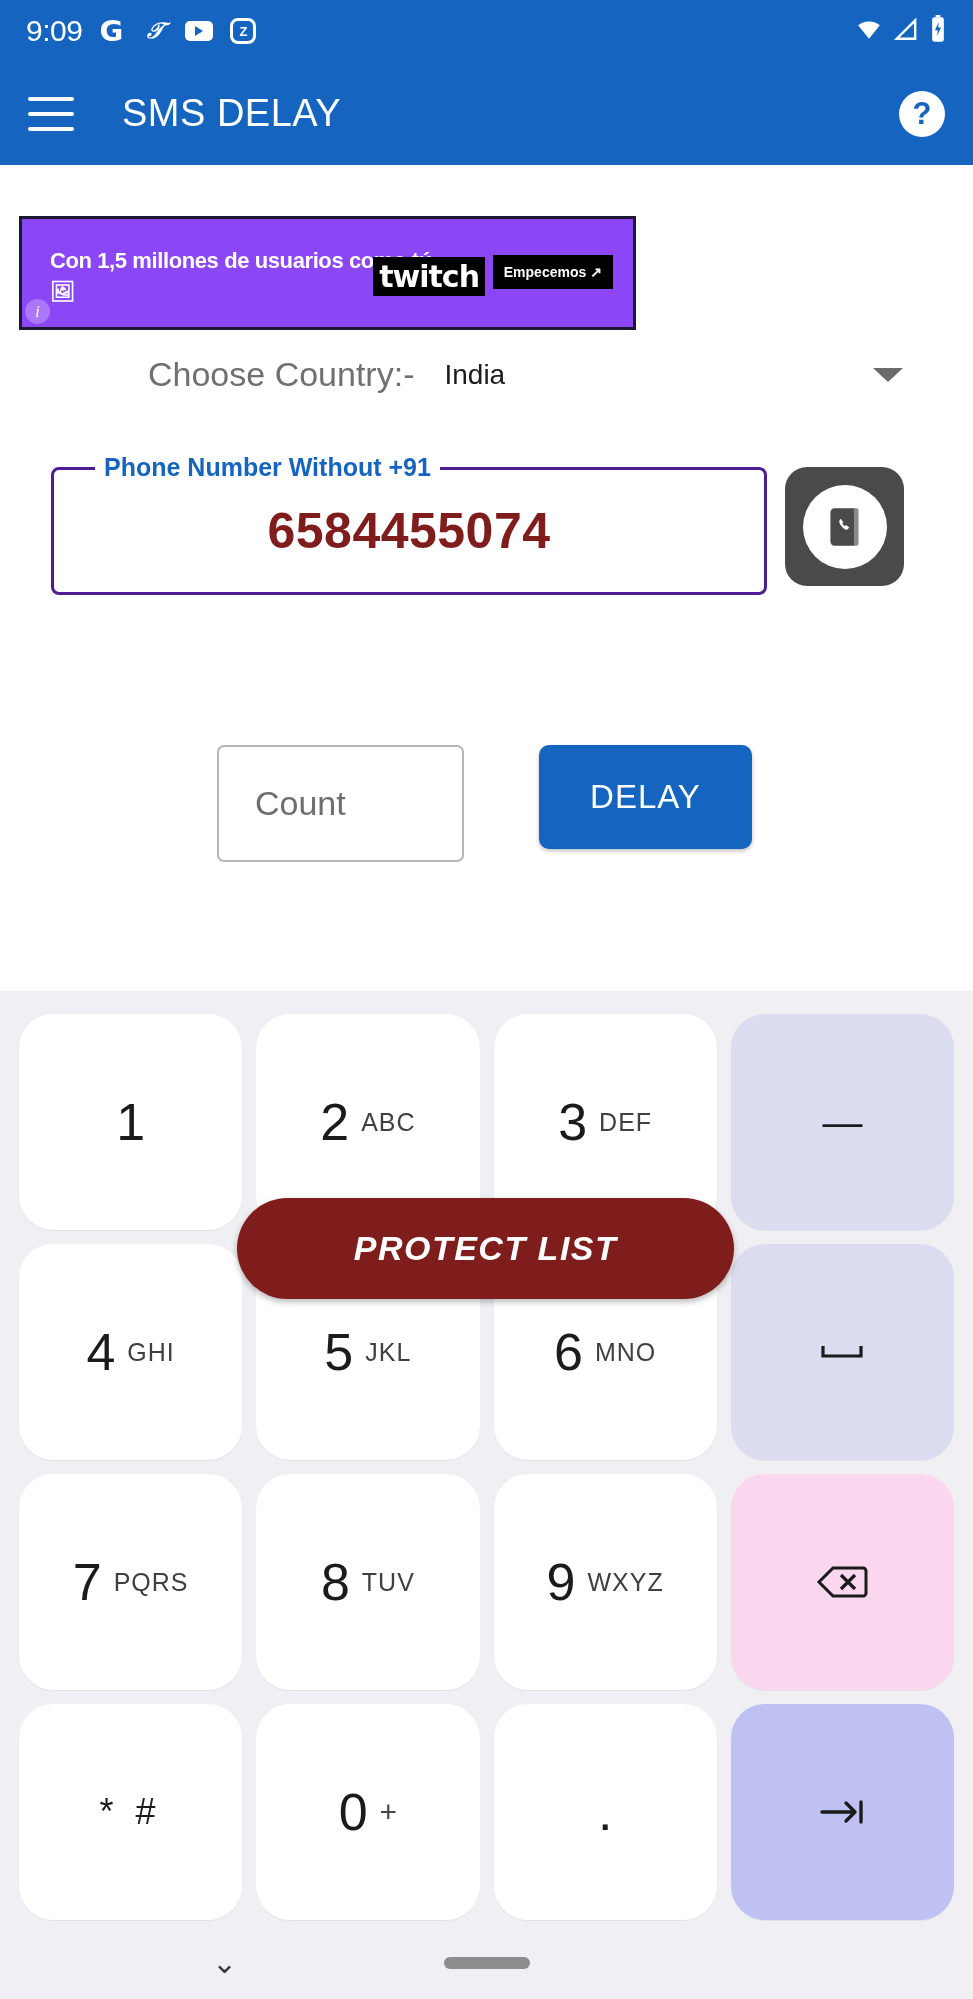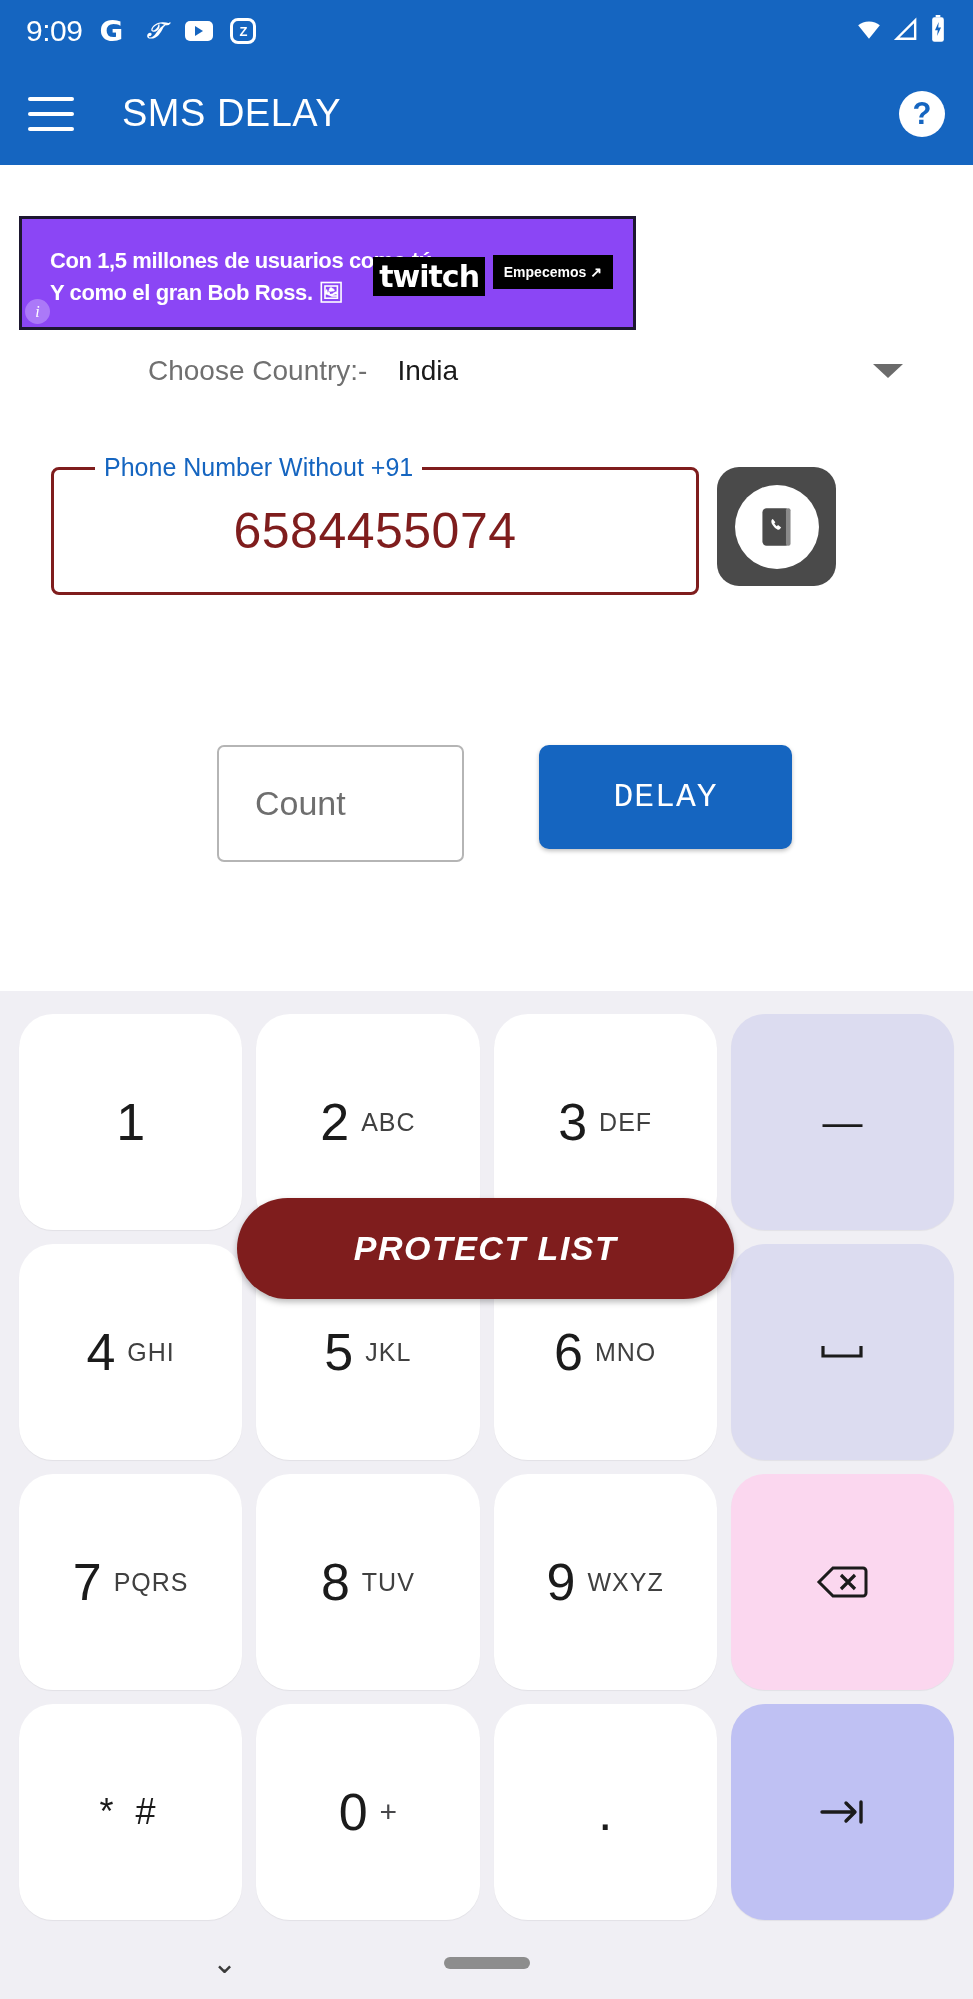--- a/index.html
+++ b/index.html
@@ -69,32 +69,32 @@
     position:absolute; left:3px; bottom:3px; width:25px; height:25px; border-radius:50%;
     background:rgba(255,255,255,.28); color:#fff; font-size:16px; font-style:italic;
     display:flex; align-items:center; justify-content:center; font-family:"Liberation Serif", serif;
   }
 
   
   .country-row {
     position:absolute; left:0; right:0; top:190px; display:flex; align-items:center;
     padding-left:148px; padding-right:40px;
   }
-  .country-label { font-size:28px; color:#707070; }
+  .country-label { font-size:34px; color:#707070; }
   .country-value { font-size:28px; color:#1a1a1a; margin-left:30px; }
   .country-caret {
     margin-left:auto; margin-right:30px; width:0; height:0;
     border-left:15px solid transparent; border-right:15px solid transparent; border-top:14px solid #6b6b6b;
   }
 
   
   .phone-wrap { position:absolute; left:51px; top:302px; display:flex; align-items:flex-start; }
   .phone-field {
-    position:relative; width:648px; height:128px; border:3px solid #7f1d1d; border-radius:8px;
-    display:flex; align-items:center; justify-content:center; background:#fff;
+    position:relative; width:716px; height:128px; border:3px solid #4c1d95; border-radius:8px;
+    display:flex; align-items:center; justify-content:center; background:#fff;font-weight:bold;
   }
   .phone-legend {
     position:absolute; top:-17px; left:41px; background:#fff; padding:0 9px;
     font-size:25px; color:#1565C0;
   }
   .phone-value { font-size:50px; color:#7f1d1d; letter-spacing:0.5px;}
   .contact-btn {
     width:119px; height:119px; background:#4a4a4a; border-radius:22px; margin-left:18px;
     display:flex; align-items:center; justify-content:center; cursor:pointer;
   }
@@ -104,23 +104,23 @@
   }
 
   
   .count-row { position:absolute; left:4px; right:0; top:580px; display:flex; align-items:flex-start; padding-left:213px;}
   .count-input {
     width:247px; height:117px; border:2px solid #b5b5b5; border-radius:7px; background:#fff;
     display:flex; align-items:center; padding-left:36px;
   }
   .count-placeholder { font-size:34px; color:#6e6e6e; }
   .delay-btn {
-    margin-left:75px; width:253px; height:104px; background:#1565C0; border-radius:10px;
+    margin-left:75px; width:213px; height:104px; background:#1565C0; border-radius:10px;
     display:flex; align-items:center; justify-content:center; color:#fff; font-size:33px;
-    letter-spacing:1px; cursor:pointer; box-shadow:0 2px 4px rgba(0,0,0,.25);font-family:Liberation Mono, monospace;
+    letter-spacing:1px; cursor:pointer; box-shadow:0 2px 4px rgba(0,0,0,.25);
   }
 
   
   .pill {
     position:absolute; left:237px; width:497px; height:101px; border-radius:52px;
     display:flex; align-items:center; justify-content:center;
     font-size:34px; font-weight:700; font-style:italic; color:#fff; letter-spacing:1.5px;
     cursor:pointer; box-shadow:0 3px 6px rgba(0,0,0,.28);
   }
   .pill-bombit { top:901px; background:#3d3d3d; }
@@ -199,21 +199,20 @@
     <div class="app-title">SMS DELAY</div>
     <div class="help-icon">?</div>
   </div>
 
   <div class="content">
 
     <div class="ad-banner">
       <div class="ad-text">
         <div>Con 1,5 millones de usuarios como tú.</div>
         <div class="ad-line2">
-          <span>Y como el gran Bob Ross.</span>
           <span class="ad-emoji">🖼</span>
         </div>
       </div>
       <div class="ad-logo">twitch</div>
       <div class="ad-cta">
         <span>Empecemos</span>
         <span>↗</span>
       </div>
       <div class="ad-info">i</div>
     </div>

